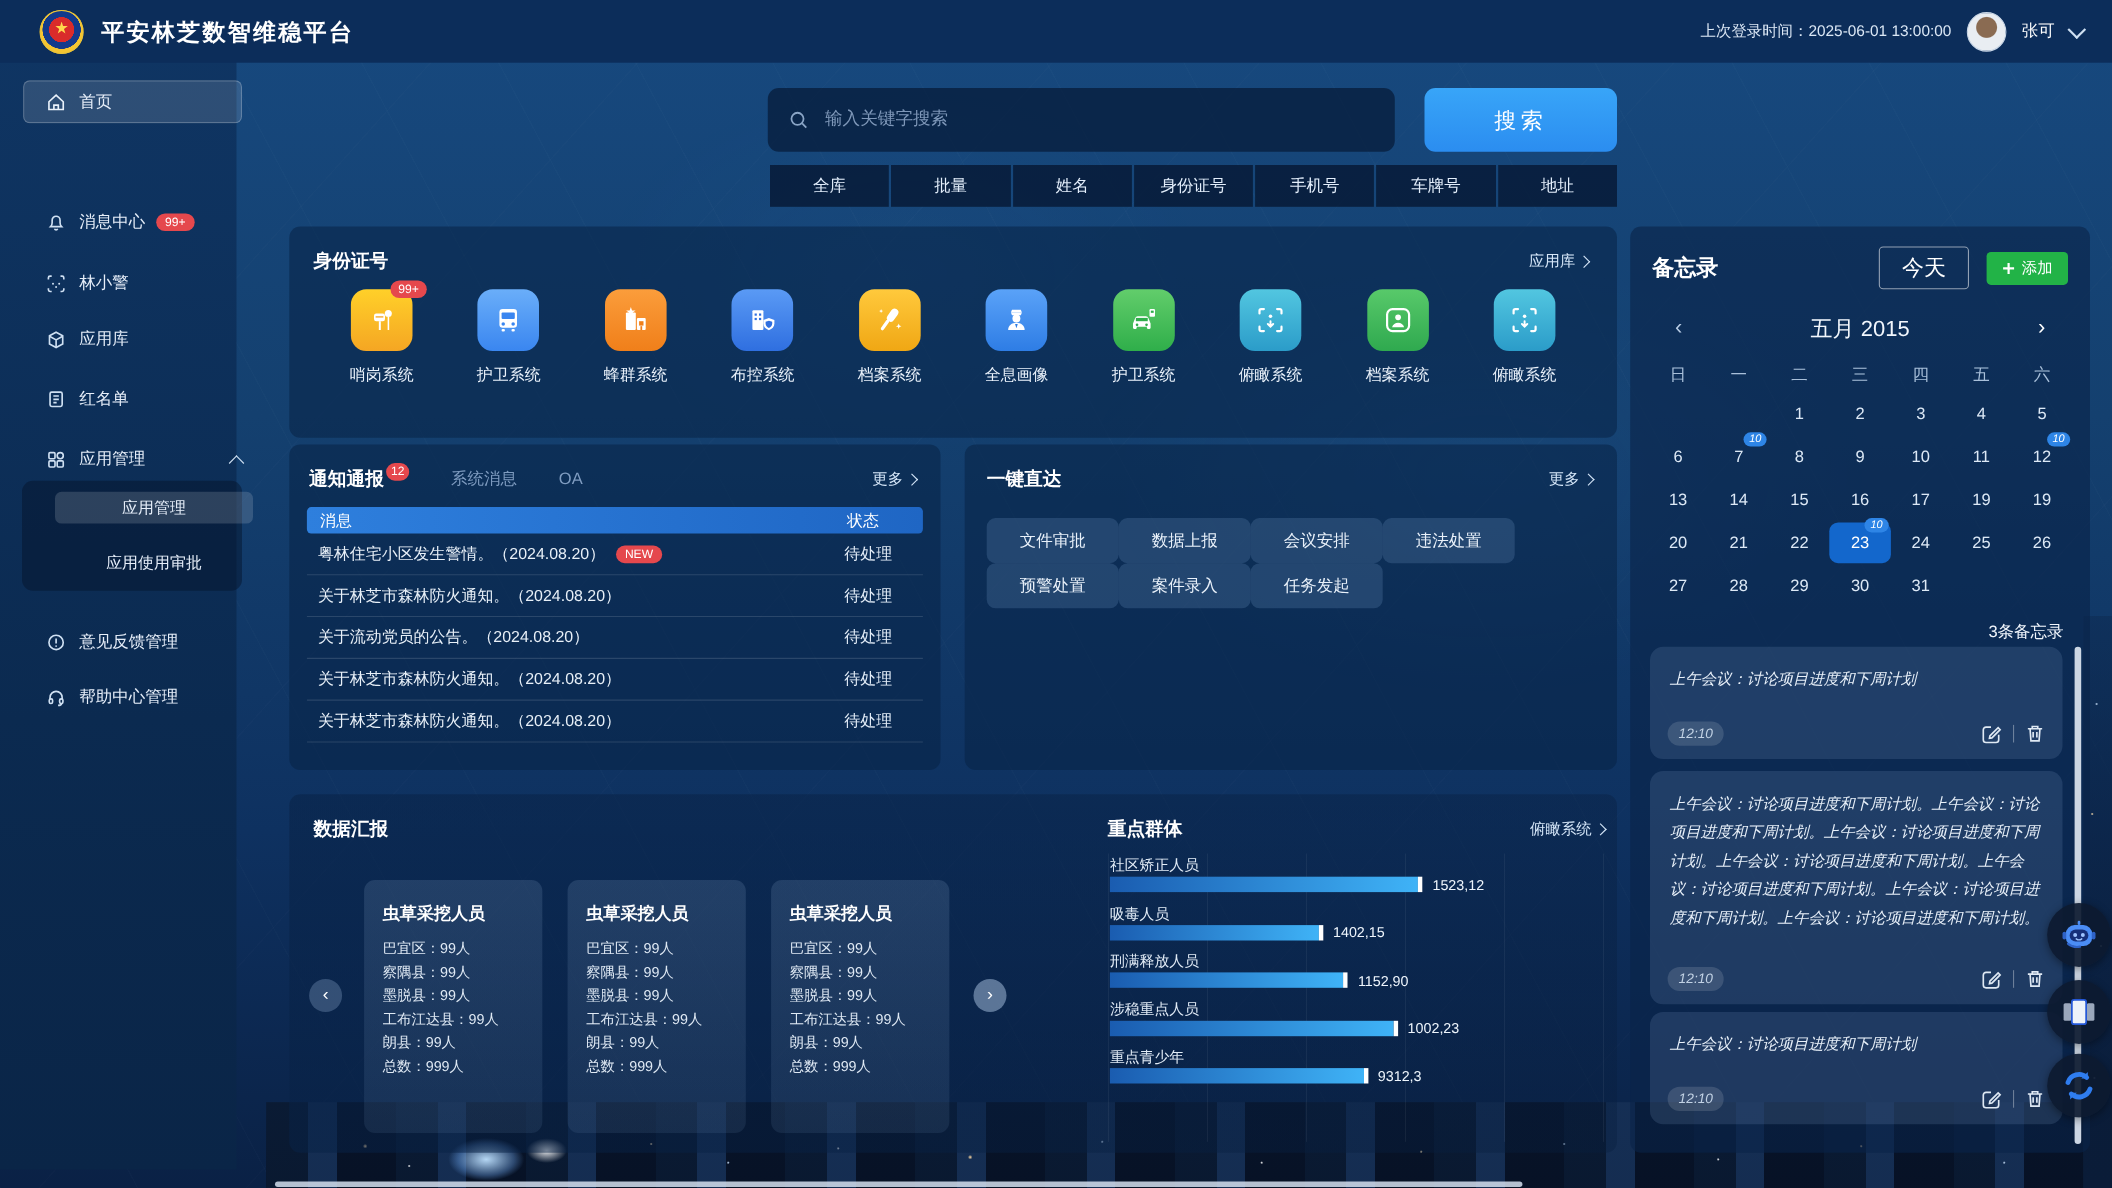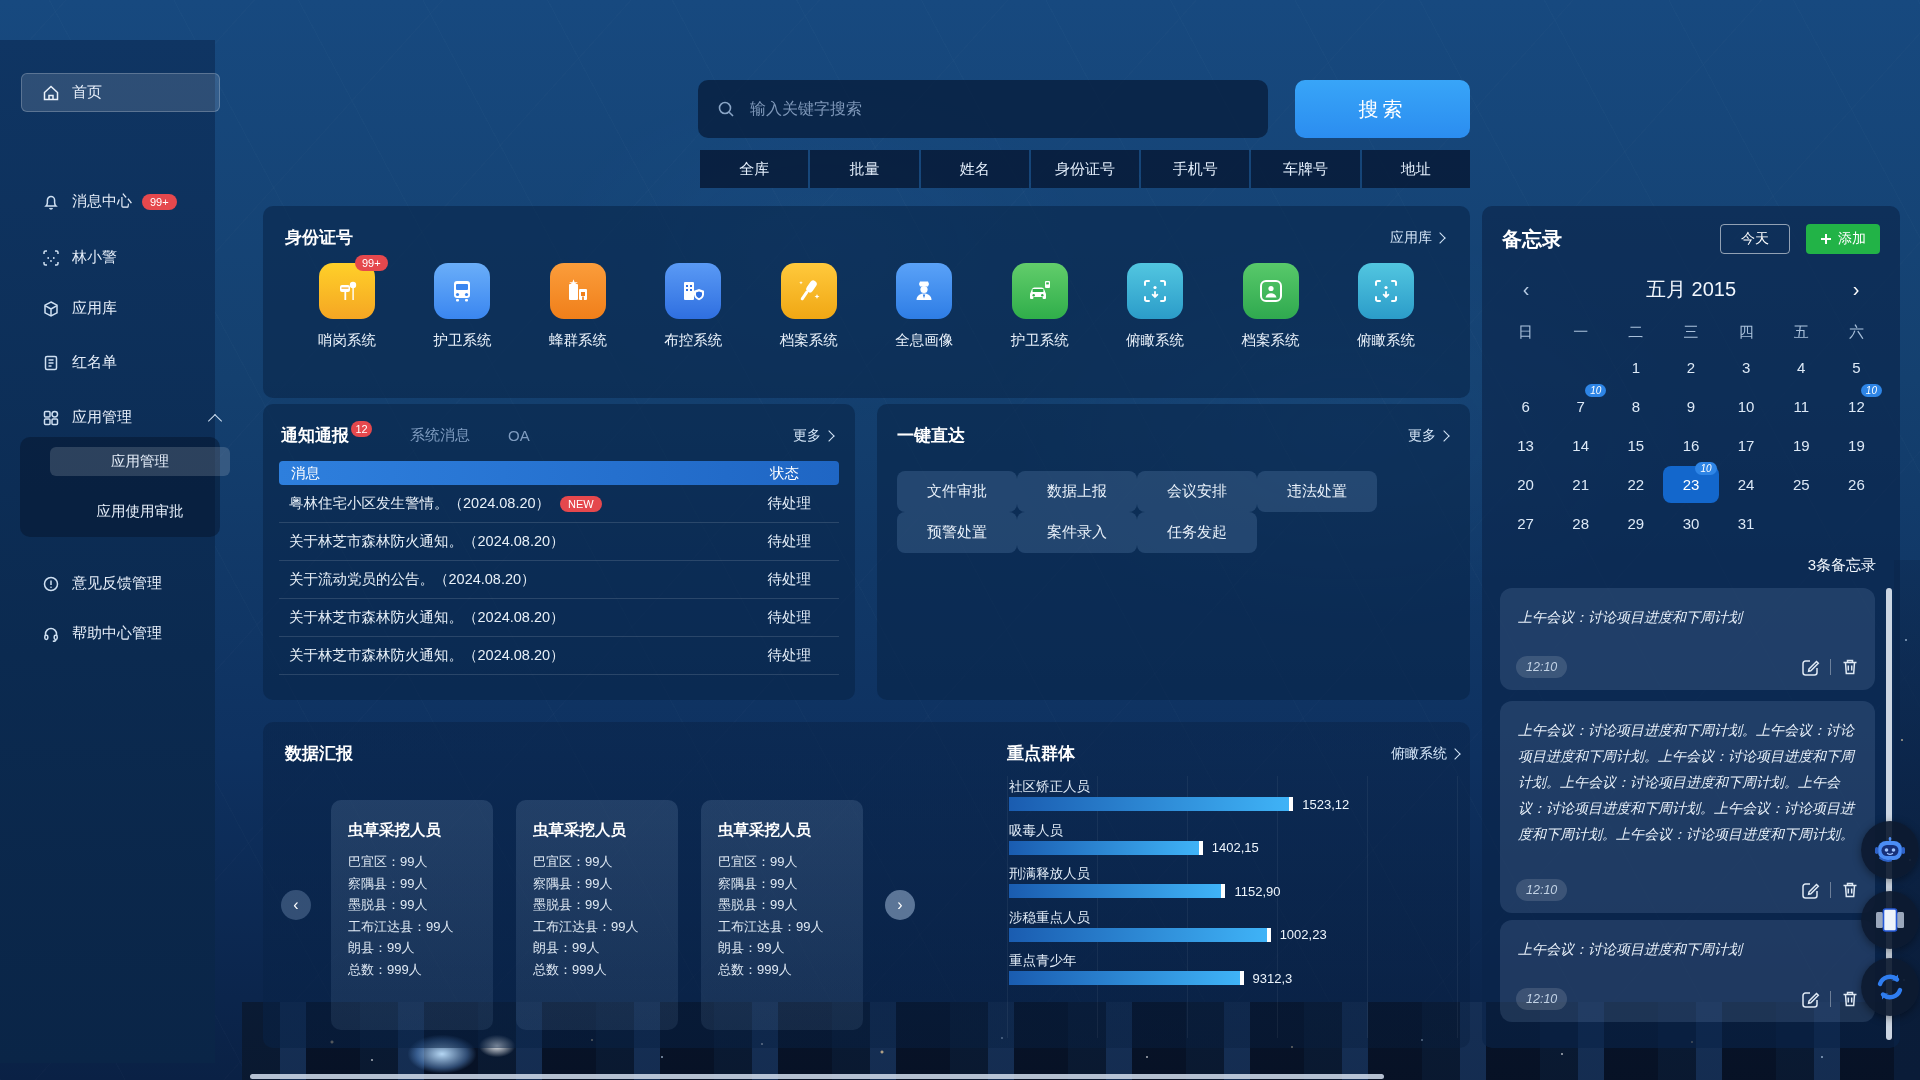--- a/index.html
+++ b/index.html
@@ -124,21 +124,21 @@
   .bar-row .bl{color:#e2ecf7;font-size:13.5px;position:absolute;left:2px;top:2px;}
   .bar-wrap{position:absolute;left:2px;top:21px;height:14px;display:flex;align-items:center;width:100%;}
   .bar{height:14px;background:linear-gradient(90deg,#1a5cb0,#3fb3f7);}
   .bar-cap{width:4px;height:14px;background:#fff;flex:none;}
   .bar-val{color:#eef5fc;font-size:13px;margin-left:9px;white-space:nowrap;}
 
   
   .memo-panel{left:1482px;top:206px;width:418px;height:842px;background:rgba(9,36,72,.62);}
   .memo-head{display:flex;align-items:center;padding:18px 20px 0 20px;}
   .memo-title{color:#fff;font-size:20px;font-weight:bold;margin-right:auto;}
-  .today-btn{border:1px solid rgba(255,255,255,.55);border-radius:4px;color:#fff;font-size:14px;padding:5px 20px;cursor:pointer;background:transparent;}
+  .today-btn{border:1px solid rgba(255,255,255,.55);border-radius:4px;color:#fff;font-size:20px;padding:5px 20px;cursor:pointer;background:transparent;}
   .add-btn{background:#22b347;border-radius:4px;color:#fff;font-size:14px;padding:6px 14px;margin-left:16px;cursor:pointer;display:flex;align-items:center;gap:6px;}
   .cal-nav{display:flex;align-items:center;justify-content:space-between;padding:22px 34px 0 34px;color:#e8f1fb;}
   .cal-month{font-size:20px;color:#f2f7fd;}
   .cal-arrow{font-size:20px;color:#b9cde5;cursor:pointer;width:20px;text-align:center;}
   .cal-arrow.r{color:#fff;}
   .cal-grid{display:grid;grid-template-columns:repeat(7,1fr);padding:14px 16px 0 16px;row-gap:2px;}
   .cal-wd{color:#a9c0da;font-size:15px;text-align:center;height:30px;line-height:30px;}
   .cal-cell{position:relative;height:37px;display:flex;align-items:center;justify-content:center;color:#dde9f6;font-size:15px;cursor:pointer;}
   .cal-cell .dnum{font-weight:normal;z-index:1;}
   .cal-cell.selected{background:#1367cc;border-radius:8px;color:#fff;}
@@ -162,20 +162,30 @@
 </style>
 </head>
 <body>
 
 <div class="stage">
   <div class="net-pattern"></div>
   <div class="city"></div>
   <div class="city-right"></div>
   <div class="hscroll"></div>
 
+  <div class="topbar">
+    <div class="logo"></div>
+    <div class="app-title">平安林芝数智维稳平台</div>
+    <div class="top-right">
+      <span class="login-time">上次登录时间：2025-06-01 13:00:00</span>
+      <span class="avatar"></span>
+      <span class="user-name">张可</span>
+      <span class="chev"></span>
+    </div>
+  </div>
 
   <div class="sidebar">
     <div class="side-item active-bg" style="top:33px;">
       <svg width="18" height="18" viewBox="0 0 18 18" fill="none" stroke="#eaf2fb" stroke-width="1.5">
           <path d="M2.5 8.5 9 2.5l6.5 6v7h-13z"></path>
           <path d="M7 15.5v-4h4v4"></path>
         </svg>
       <span class="lbl">首页</span>
     </div>
     <div class="side-item" style="top:142px;">

